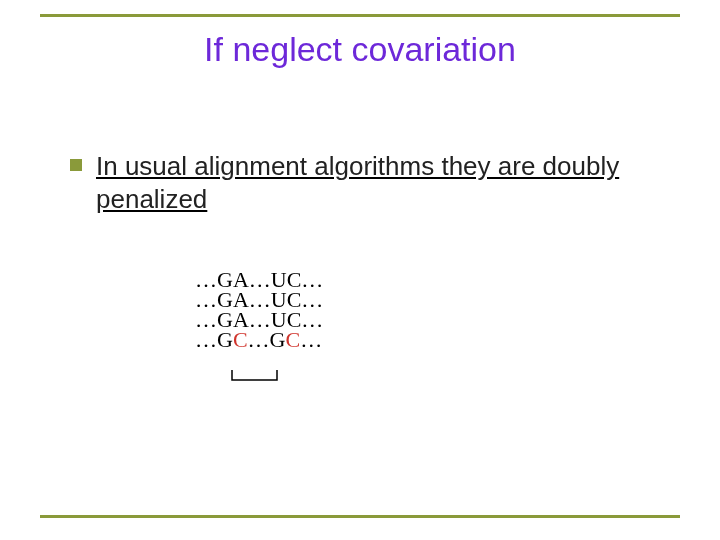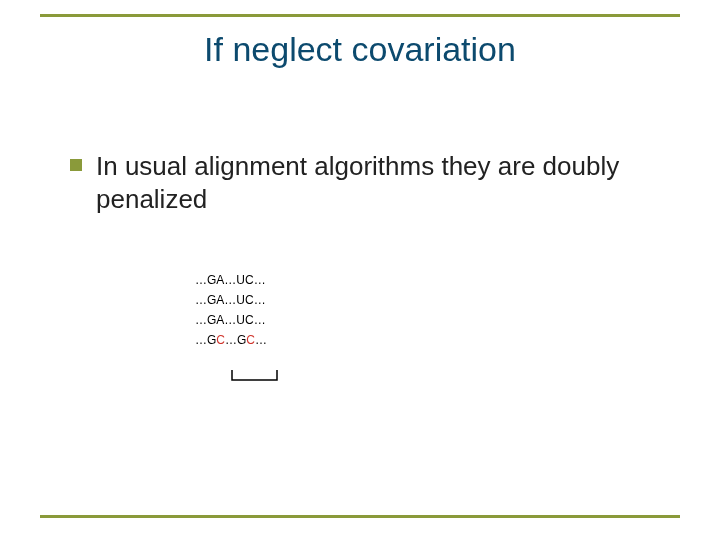--- a/index.html
+++ b/index.html
@@ -26,28 +26,29 @@
   }
   .rule.top { top: 14px; }
   .rule.bottom { bottom: 22px; }
   .title {
     position: absolute;
     top: 30px;
     left: 0;
     right: 0;
     text-align: center;
     font-size: 34px;
-    color: #0c4a6e;
+    color: #6d28d9;
     font-weight: 400;
   }
   .body {
     position: absolute;
     top: 150px;
     left: 70px;
     right: 44px;
+    text-decoration: underline;
   }
   .bullet-row {
     display: flex;
     align-items: flex-start;
   }
   .bullet-mark {
     width: 12px;
     height: 12px;
     background: #8a9a3a;
     margin-top: 9px;
@@ -56,22 +57,22 @@
   }
   .bullet-text {
     font-size: 26px;
     color: #222;
     line-height: 1.25;
   }
   .seqblock {
     position: absolute;
     top: 270px;
     left: 195px;
-    font-family: Liberation Sans, sans-serif;
-    font-size: 12px;
+    font-family: Liberation Serif, serif;
+    font-size: 22px;
     color: #000;
     line-height: 20px;
   }
   .seqline { white-space: pre; }
   .seqline span { letter-spacing: 0px; }
   .mut { color: #d0342c; }
   .connector-svg {
     position: absolute;
     top: 368px;
     left: 195px;

